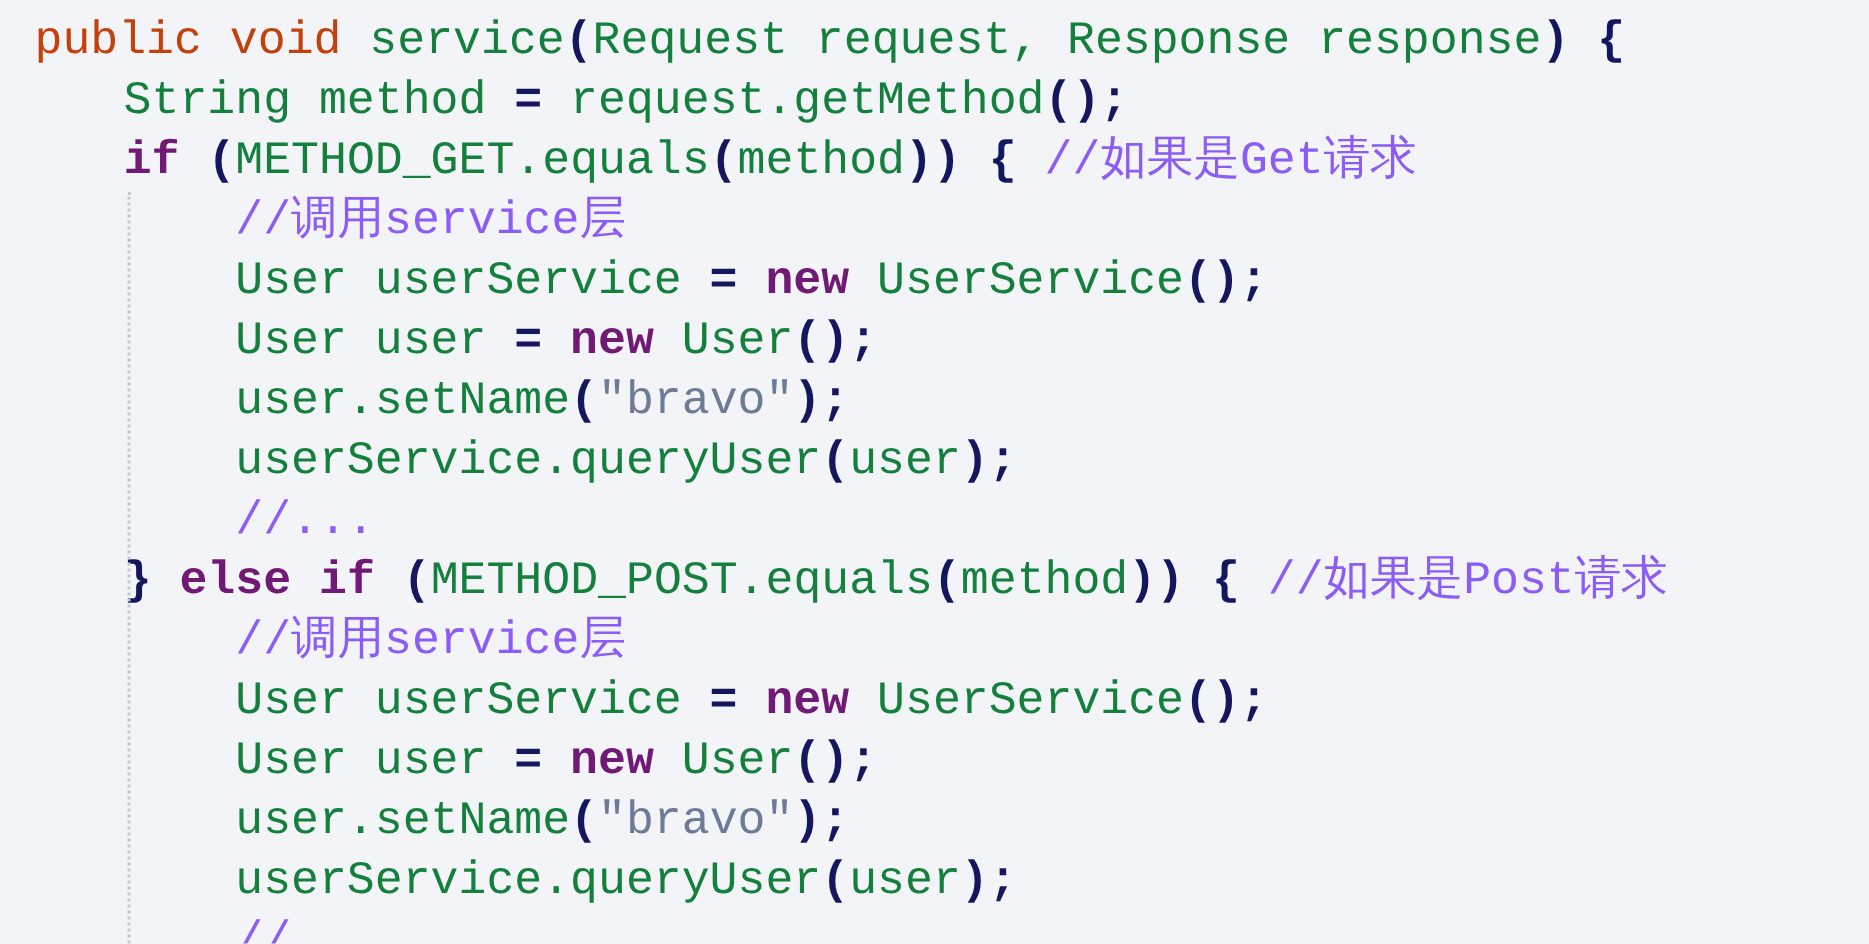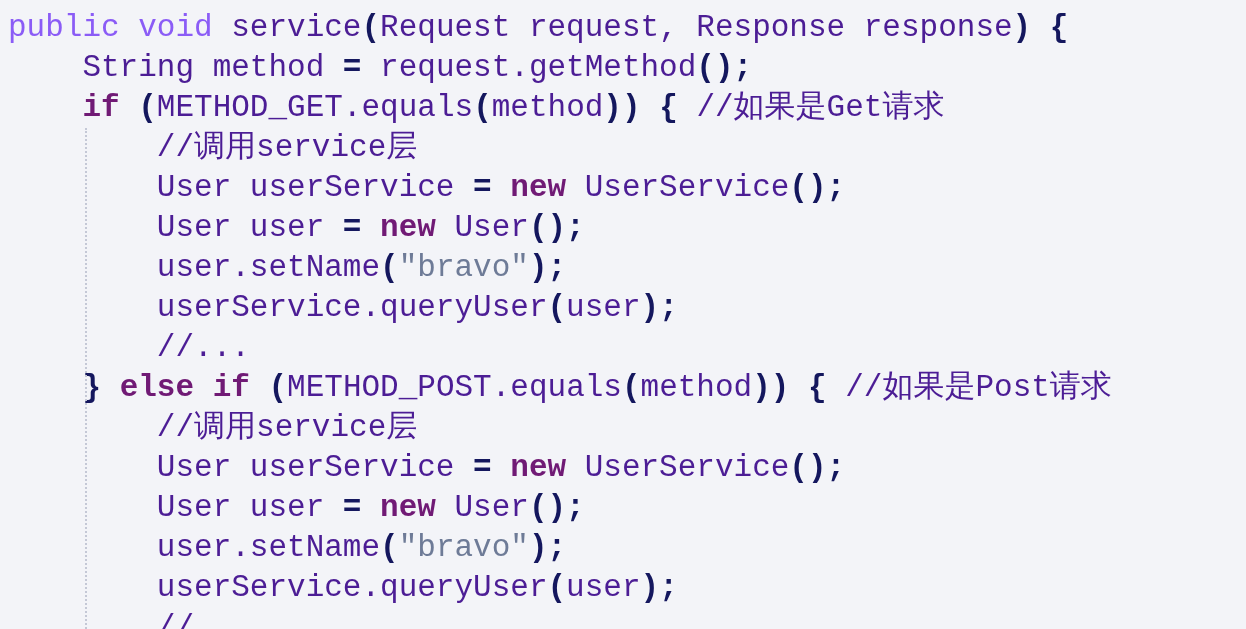--- a/index.html
+++ b/index.html
@@ -22,25 +22,25 @@
     padding: 8px 0 0 8px;
     box-sizing: border-box;
     font-family: "Liberation Mono", "DejaVu Sans Mono", monospace;
     font-size: 31px;
     line-height: 40px;
     white-space: pre;
     color: #1e1e1e;
     overflow: hidden;
   }
   .code-line { height: 40px; }
-  .tok-pl  { color: #4c1d95; }
+  .tok-pl  { color: #15803d; }
   .tok-kw  { color: #701a75; font-weight: bold; }   
-  .tok-kw2 { color: #8b5cf6; }                      
+  .tok-kw2 { color: #c2410c; margin-left: 15px; }                      
   .tok-pt  { color: #14175e; font-weight: bold; }   
-  .tok-cm  { color: #4c1d95; }                      
+  .tok-cm  { color: #8b5cf6; }                      
   .tok-st  { color: #6e7b97; }                      
   .indent-guide {
     position: absolute;
     left: 85px;
     top: 128px;
     height: 501px;
     width: 0;
     border-left: 2px dotted #c4c8d6;
   }
 </style>

